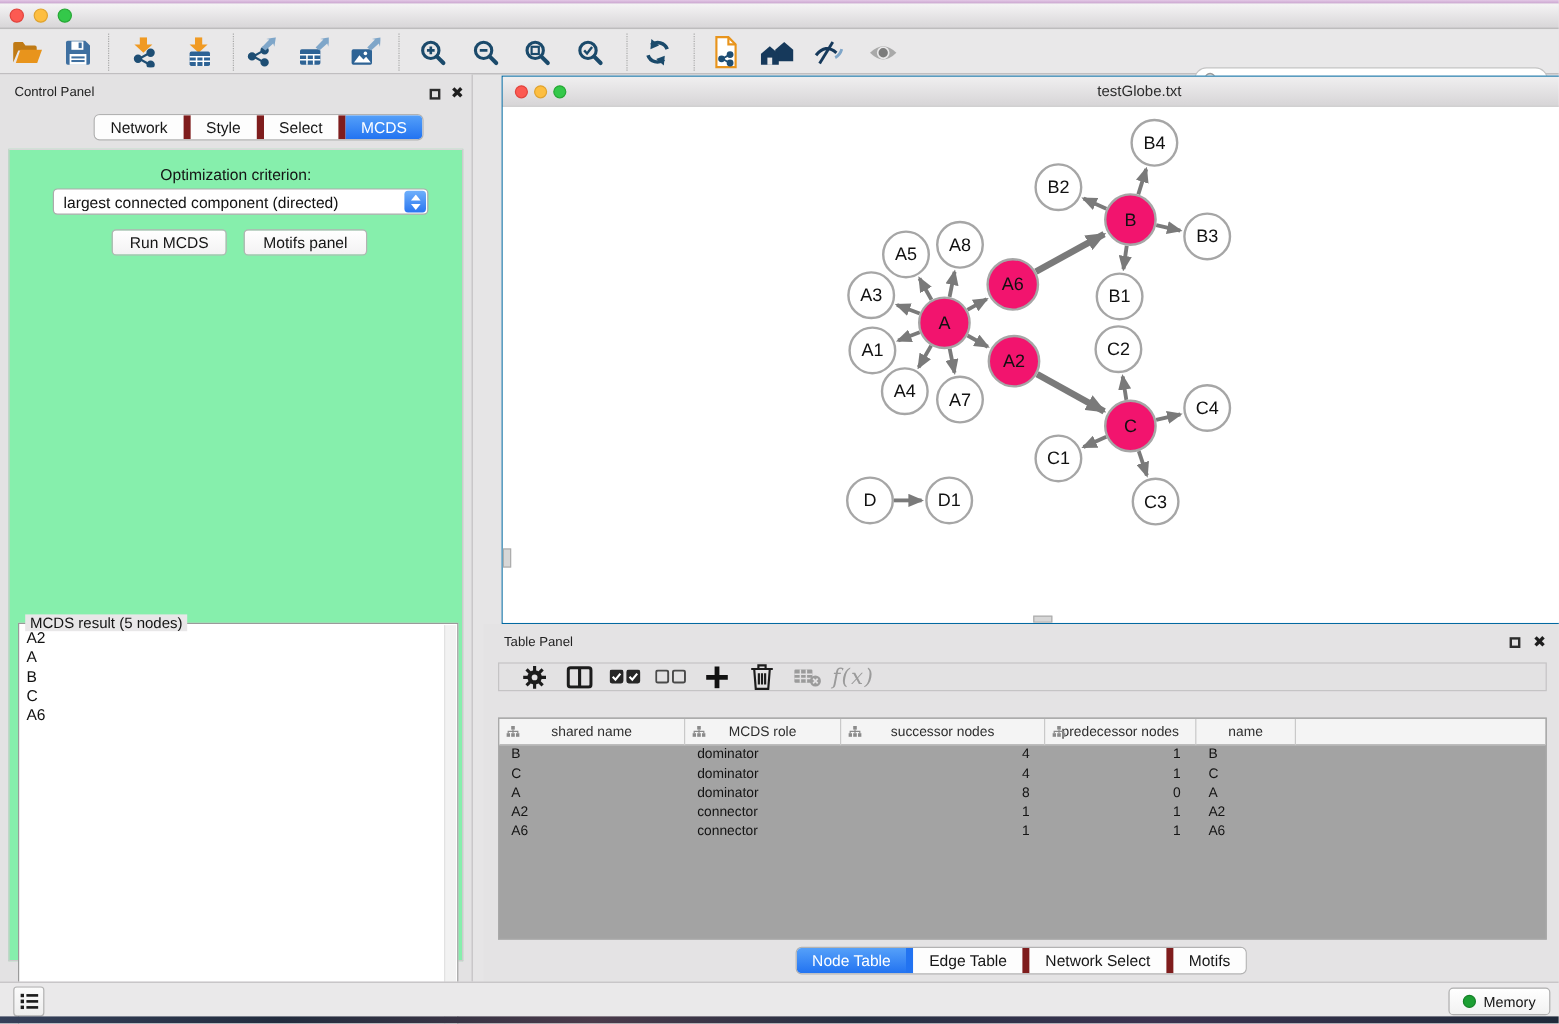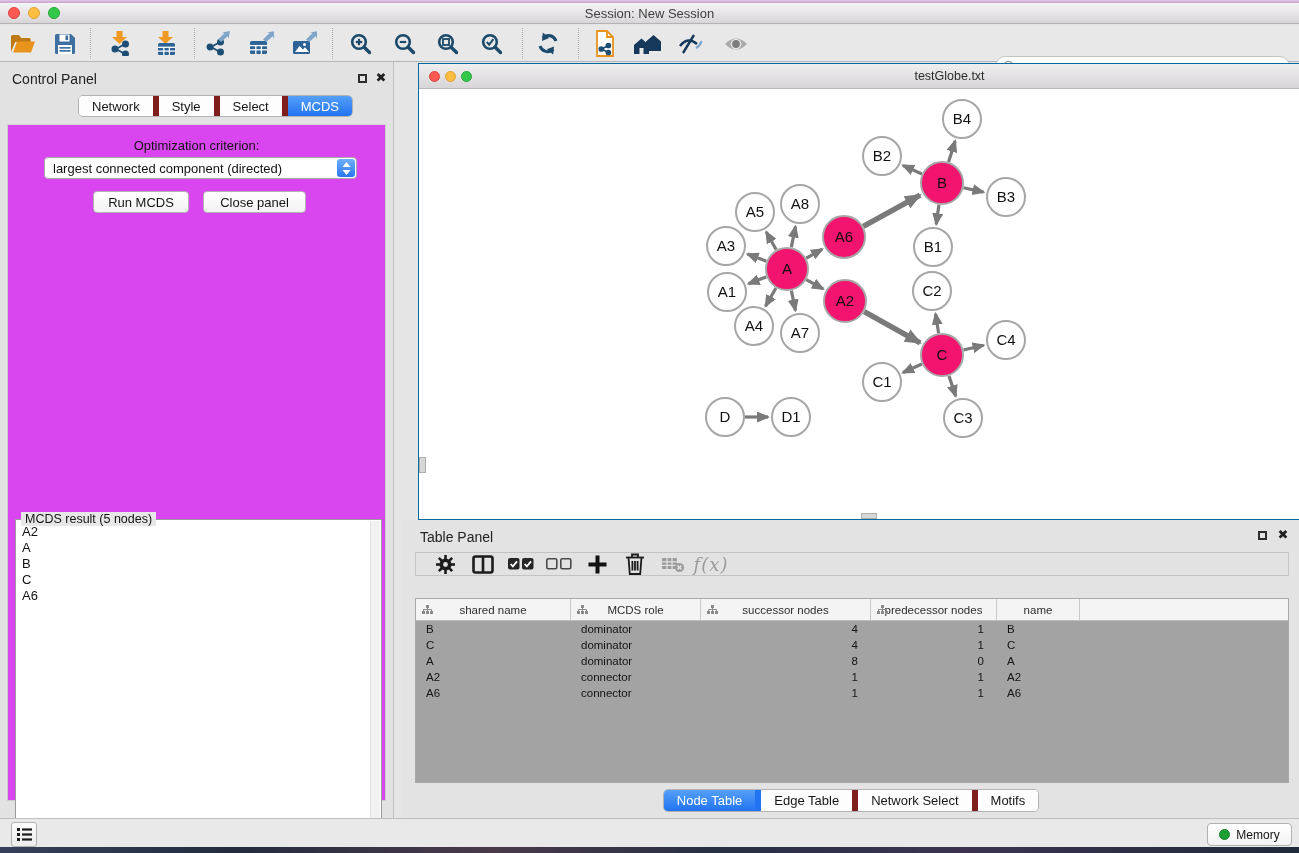--- a/index.html
+++ b/index.html
@@ -21,32 +21,32 @@
 
   
   .toolbar { position:absolute; left:0; top:25px; width:1299px; height:37px; background:#e9e8e9; border-bottom:1px solid #b6b4b6; }
   .tbtn { position:absolute; top:4px; width:34px; height:29px; display:flex; align-items:center; justify-content:center; }
   .tsep { position:absolute; top:3px; height:31px; width:0; border-left:1px dotted #a9a9a9; }
   .searchbox { position:absolute; left:995px; top:31px; width:295px; height:21px; background:#fff; border:1px solid #c3c3c3; border-radius:11px; display:flex; align-items:center; padding-left:7px; }
   .searchbox input { border:none; outline:none; flex:1; font-size:12px; background:transparent; margin-left:4px; }
 
   
   .control-panel { position:absolute; left:0; top:62px; width:394px; height:756px; background:#e3e2e3; border-right:1px solid #c2c0c2; }
-  .panel-title { position:absolute; left:12px; top:9px; font-size:14px; color:#222; }
+  .panel-title { position:absolute; left:12px; top:9px; font-size:11px; color:#222; }
   .win-mini { position:absolute; top:9px; width:14px; height:14px; display:flex; align-items:center; justify-content:center; cursor:default; }
   .float-glyph { width:9px; height:9px; border:2px solid #2d2d2d; background:transparent; }
   .close-glyph { font-size:13px; font-weight:bold; color:#1e1e1e; line-height:12px; }
 
   .seg-ctl { display:flex; border:1px solid #b2b2b2; border-radius:5px; background:#fdfdfd; overflow:hidden; height:22px; }
   .seg { font-size:13px; color:#161616; padding:0 13px; display:flex; align-items:center; border-right:6px solid #7f1d1d; background:#fdfdfd; white-space:nowrap; }
   .seg:last-child { border-right:none; }
   .seg.selected { background:linear-gradient(#55a0f9,#2273f1); color:#fff; border-right-color:#2273f1; }
 
   #cp-tabs { position:absolute; left:78px; top:33px; }
-  .cp-inner { position:absolute; left:7px; top:62px; width:379px; height:677px; background:#d946ef; border:1px solid #cccbcc; border-top-color:#d8d7d8; }
+  .cp-inner { position:absolute; left:7px; top:62px; width:379px; height:677px; background:#86efac; border:1px solid #cccbcc; border-top-color:#d8d7d8; }
   .opt-label { position:absolute; left:0; right:0; top:13px; text-align:center; font-size:13px; color:#141414; }
   .dropdown { position:absolute; left:36px; top:32px; width:313px; height:22px; background:#fff; border:1px solid #ababab; border-radius:4px; display:flex; align-items:center; }
   .dropdown .dd-text { flex:1; font-size:13px; color:#111; padding-left:8px; white-space:nowrap; overflow:hidden; }
   .dd-stepper { width:18px; height:18px; margin-right:1px; border-radius:3px; background:linear-gradient(#6fb0fb,#2a76f1); display:flex; align-items:center; justify-content:center; }
   .btn { position:absolute; height:22px; background:linear-gradient(#ffffff,#f3f2f3); border:1px solid #b3b3b3; border-radius:4px; font-size:13px; color:#141414; display:flex; align-items:center; justify-content:center; }
   #btn-run { left:85px; top:66px; width:96px; }
   #btn-close { left:195px; top:66px; width:103px; }
 
   .result-box { position:absolute; left:7px; top:394px; width:367px; height:341px; border:1px solid #9a9a9a; background:#fff; }
   .result-legend { position:absolute; left:5px; top:-8px; background:#e8e7e8; padding:0 4px; font-size:12.5px; color:#141414; }
@@ -97,21 +97,20 @@
 <body>
 
 <div id="app">
 
   <div class="desktop-top"></div>
 
   <div class="titlebar">
     <span class="tl red"></span>
     <span class="tl yellow"></span>
     <span class="tl green"></span>
-    <div class="title">Session: New Session</div>
   </div>
 
   <div class="toolbar">
     <div class="tbtn" style="left:6px">
       <svg width="26" height="21" viewBox="0 0 26 21">
           <path fill="#c07a15" d="M1 19V3.5Q1 2 2.5 2H9l2.2 3H19q1.6 0 1.6 1.6V9H5.2z"></path>
           <path fill="#e8941c" d="M3.2 19.5 7 8.5h18L21 19.5z"></path>
         </svg>
     </div>
     <div class="tbtn" style="left:48px">
@@ -302,21 +301,21 @@
       <div class="dropdown">
         <span class="dd-text">largest connected component (directed)</span>
         <span class="dd-stepper">
           <svg width="9" height="13" viewBox="0 0 9 13">
               <polygon points="4.5,0 8.5,5 0.5,5" fill="#fff"></polygon>
               <polygon points="4.5,13 8.5,8 0.5,8" fill="#fff"></polygon>
             </svg>
         </span>
       </div>
       <div class="btn" id="btn-run">Run MCDS</div>
-      <div class="btn" id="btn-close">Close panel</div>
+      <div class="btn" id="btn-close">Motifs panel</div>
 
       <div class="result-box">
         <span class="result-legend">MCDS result (5 nodes)</span>
         <div class="result-list" id="mcds-list">
             <div class="result-item">A2</div>
             <div class="result-item">A</div>
             <div class="result-item">B</div>
             <div class="result-item">C</div>
             <div class="result-item">A6</div>
           </div>

